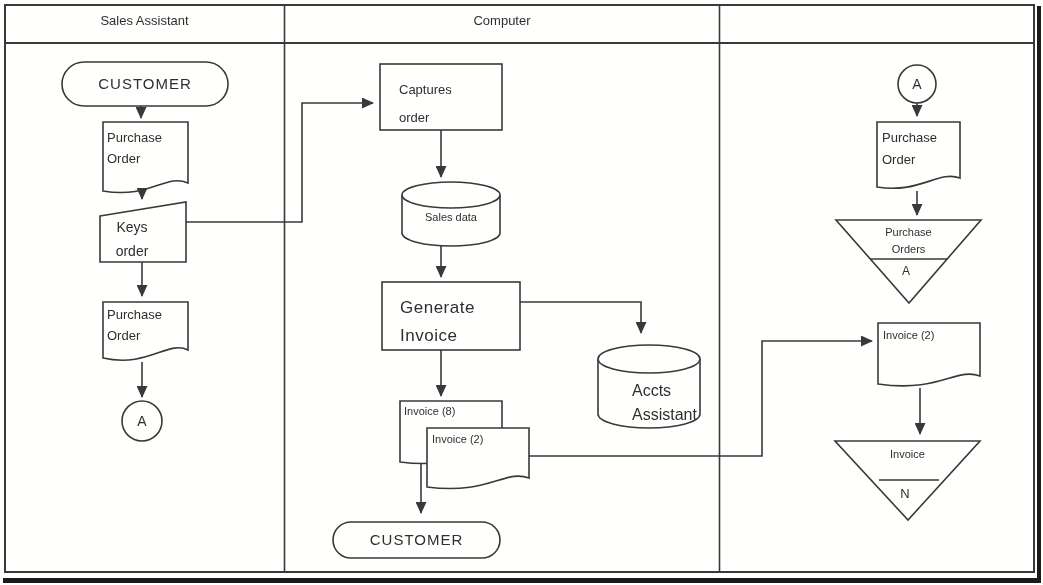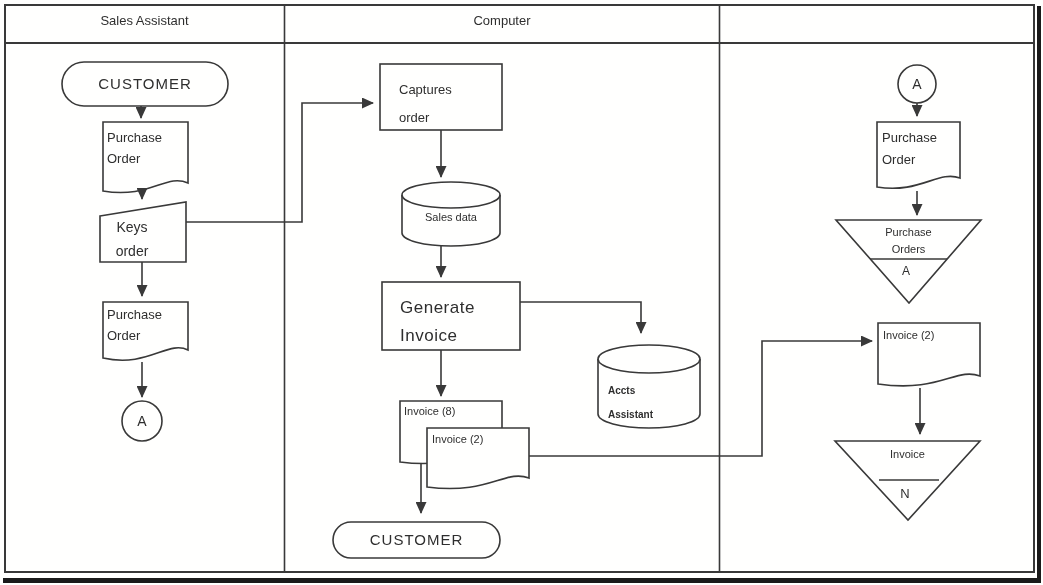--- a/index.html
+++ b/index.html
@@ -112,21 +112,21 @@
 
   <div class="lbl two-line" style="left:399px;top:76px;font-size:13px;">
     <div style="line-height:28px;">Captures</div>
     <div style="line-height:28px;">order</div>
   </div>
   <div class="lbl center" style="left:402px;top:212px;width:98px;">Sales data</div>
   <div class="lbl two-line" style="left:400px;top:294px;font-size:17px;letter-spacing:0.5px;">
     <div style="line-height:28px;">Generate</div>
     <div style="line-height:28px;">Invoice</div>
   </div>
-  <div class="lbl two-line" style="left:608px;top:379px;font-size:10px;font-weight:bold;">
+  <div class="lbl two-line" style="left:632px;top:379px;font-size:16px;">
     <div style="line-height:24px;">Accts</div>
     <div style="line-height:24px;">Assistant</div>
   </div>
   <div class="lbl" style="left:404px;top:406px;">Invoice (8)</div>
   <div class="lbl" style="left:432px;top:434px;">Invoice (2)</div>
   <div class="lbl center terminator-text" style="left:333px;top:532px;width:167px;">CUSTOMER</div>
 
   <div class="lbl center" style="left:897px;top:77px;width:40px;font-size:14px;">A</div>
   <div class="lbl two-line" style="left:882px;top:127px;font-size:13px;">
     <div style="line-height:22px;">Purchase</div>

